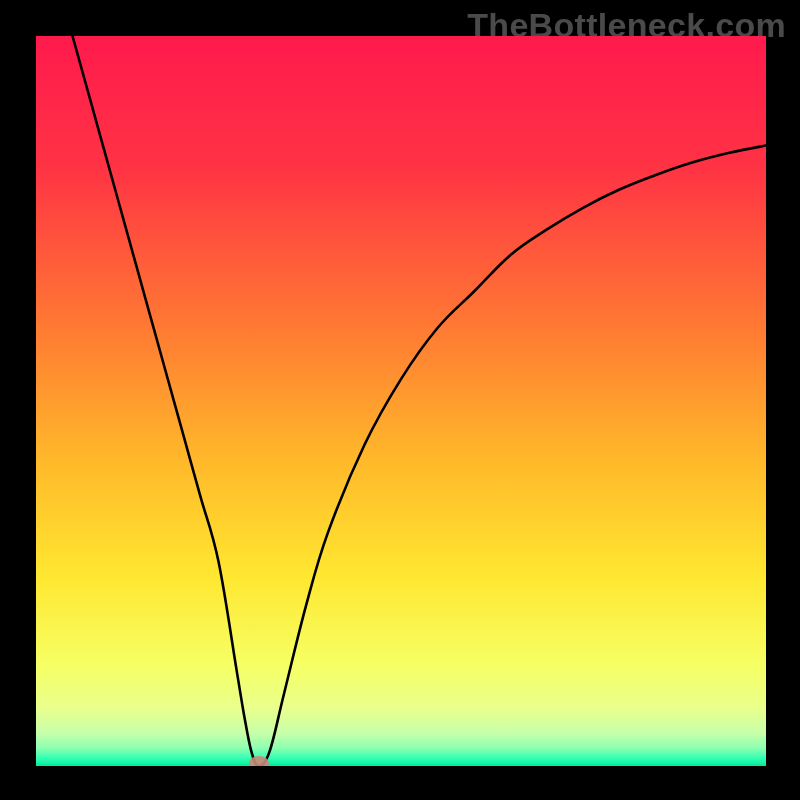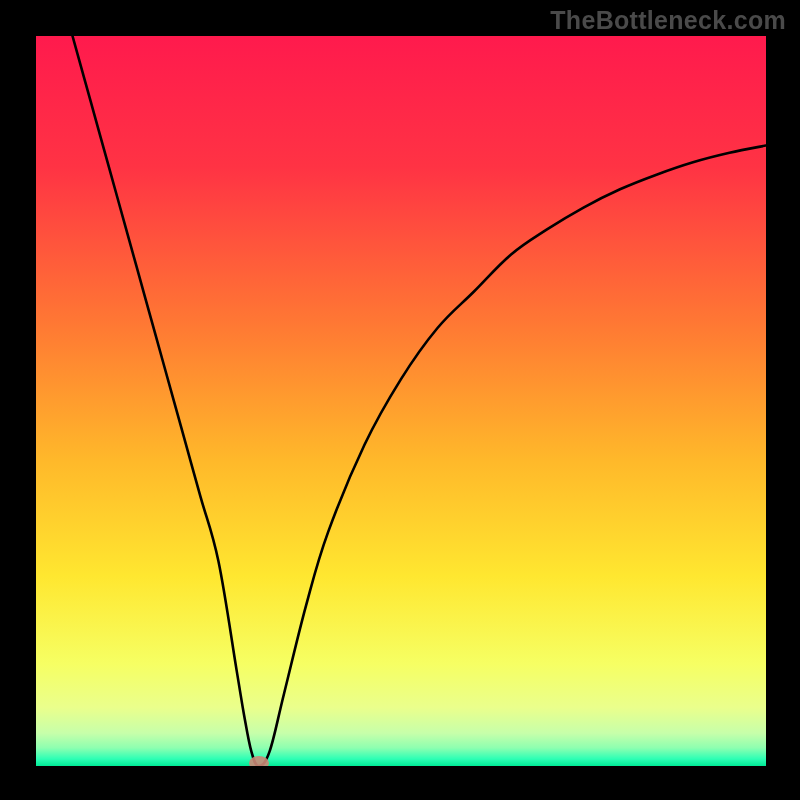--- a/index.html
+++ b/index.html
@@ -15,21 +15,21 @@
     position: relative;
     width: 800px;
     height: 800px;
     background: #000;
   }
   .watermark {
     position: absolute;
     top: 6px;
     right: 14px;
     color: #4a4a4a;
-    font-size: 25px;
+    font-size: 34px;
     font-weight: 600;
     letter-spacing: 0.3px;
     font-family: Arial, Helvetica, sans-serif;
     user-select: none;
   }
   .plot {
     position: absolute;
     
     left: 36px;   
     top: 36px;    

